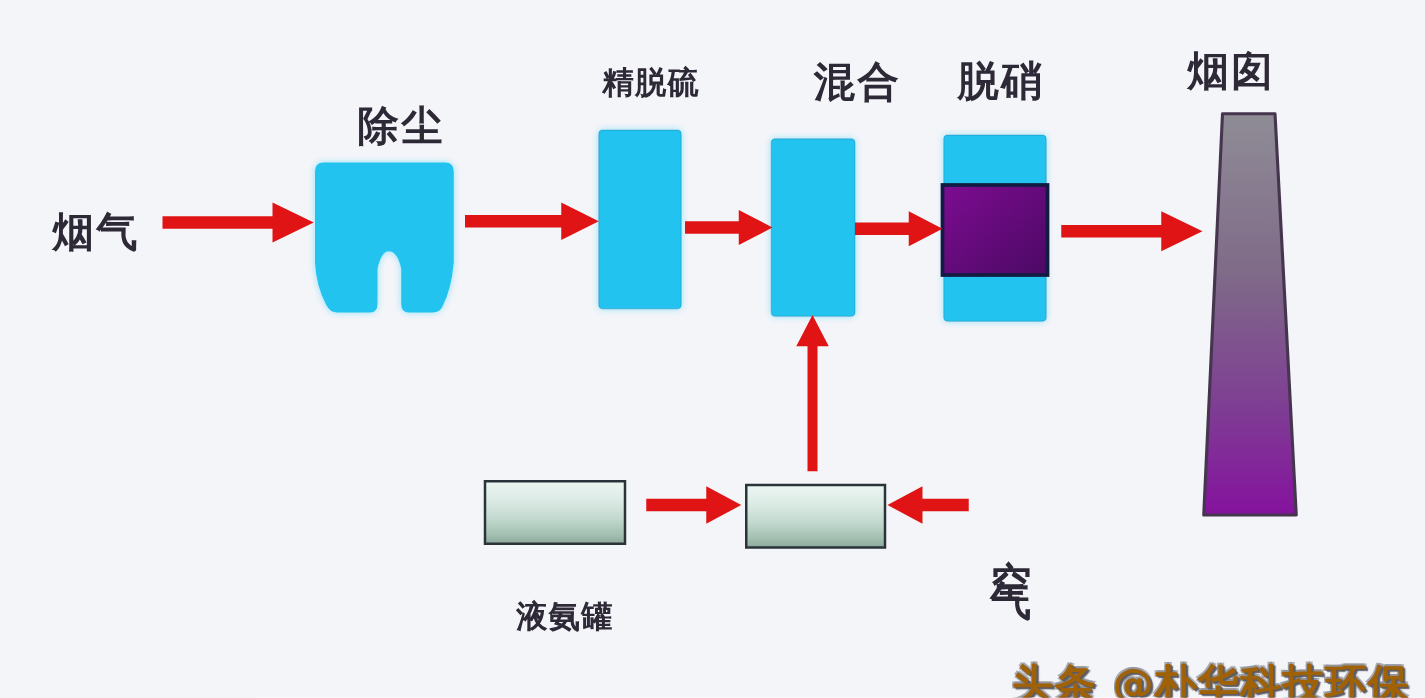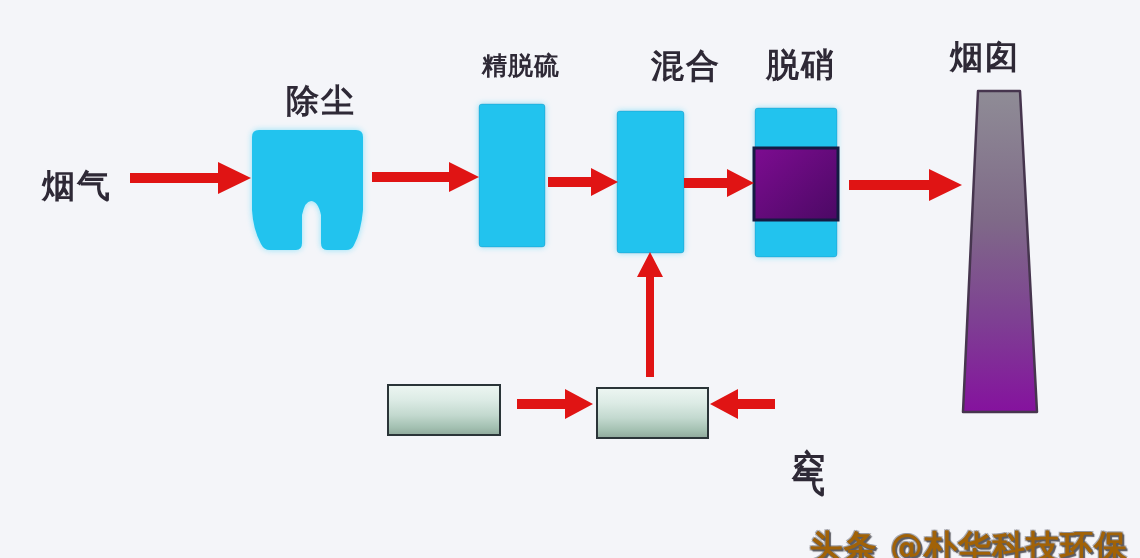--- a/index.html
+++ b/index.html
@@ -88,17 +88,18 @@
       <polygon points="646,377 646,277 637,277 650,252 663,277 654,277 654,377"></polygon>
     </g>
   </svg>
 
   <div class="node-label" style="left:77px; top:186px;text-align:right;">烟气</div>
   <div class="node-label" style="left:321px; top:101px;">除尘</div>
   <div class="node-label small" style="left:521px; top:66px;">精脱硫</div>
   <div class="node-label" style="left:686px; top:66px;">混合</div>
   <div class="node-label" style="left:801px; top:65px;">脱硝</div>
   <div class="node-label" style="left:985px; top:57px;">烟囱</div>
+  <div class="node-label small" style="left:452px; top:493px;">液氨罐</div>
   <div class="vertical-label" style="left:808px; top:437px;">空气</div>
 
   <div class="watermark">头条 @朴华科技环保</div>
 
 </div>
 
 </body></html>

